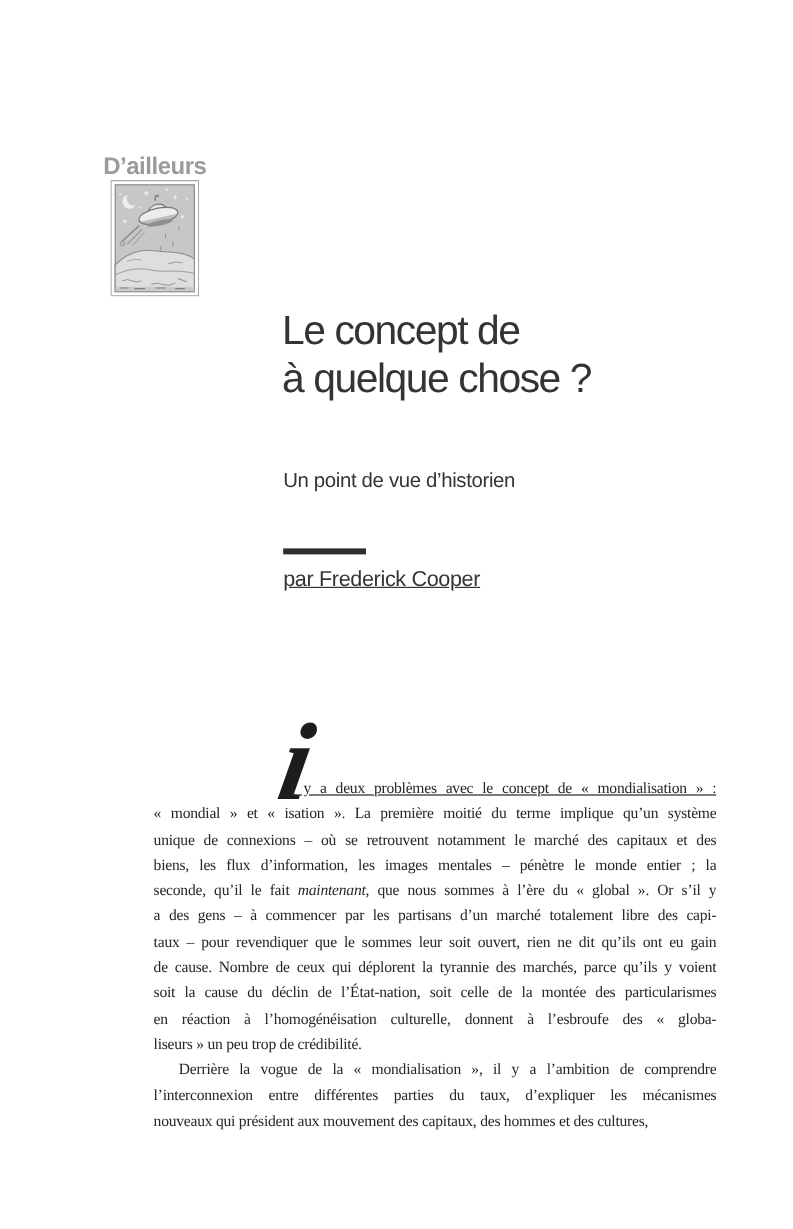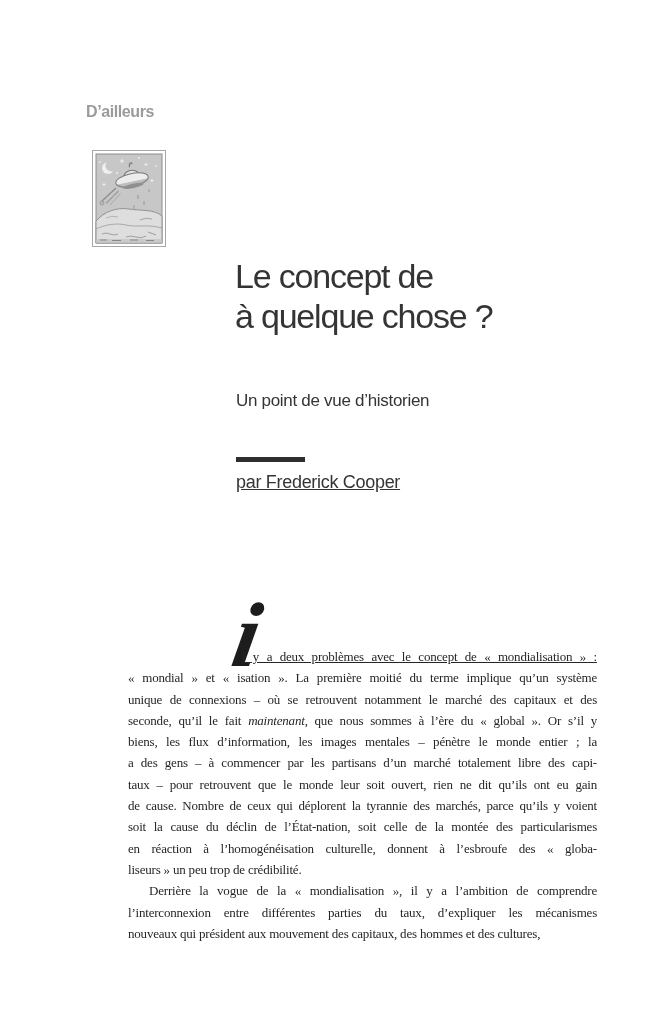--- a/index.html
+++ b/index.html
@@ -2,22 +2,22 @@
 <html lang="fr"><head>
 <meta charset="utf-8">
 <style>
   html,body{margin:0;padding:0;background:#fff;}
   .page{
     position:relative;width:661px;height:1024px;background:#ffffff;
     font-family:"Liberation Sans",sans-serif;overflow:hidden;
   }
   
   .kicker{
-    position:absolute;left:86px;top:103px;
-    font-size:16px;font-weight:bold;letter-spacing:-0.4px;color:#9b9b9b;
+    position:absolute;left:86px;top:128px;
+    font-size:20px;font-weight:bold;letter-spacing:-0.4px;color:#9b9b9b;
   }
   
   .vignette{position:absolute;left:92px;top:150px;width:74px;height:97px;}
   
   .title{
     position:absolute;left:235px;top:256px;width:400px;
     font-size:34px;line-height:40px;letter-spacing:-1.2px;
     color:#343434;font-weight:normal;
   }
   .subtitle{
@@ -118,24 +118,24 @@
 
   <div class="byline">par Frederick Cooper</div>
 
   <div class="dropcap">i</div>
 
   <div class="article">
       <div>
         <div class="line first-line"><span>l y a deux problèmes avec le concept de « mondialisation » :</span></div>
         <div class="line"><span>« mondial » et « isation ». La première moitié du terme implique qu’un système</span></div>
         <div class="line"><span>unique de connexions – où se retrouvent notamment le marché des capitaux et des</span></div>
+        <div class="line"><span>biens, les flux d’information, les images mentales – pénètre le monde entier ; la</span></div>
         <div class="line"><span>seconde, qu’il le fait </span><span class="it">maintenant</span><span>, que nous sommes à l’ère du « global ». Or s’il y</span></div>
-        <div class="line"><span>biens, les flux d’information, les images mentales – pénètre le monde entier ; la</span></div>
         <div class="line"><span>a des gens – à commencer par les partisans d’un marché totalement libre des capi-</span></div>
-        <div class="line"><span>taux – pour retrouvent que le monde leur soit ouvert, rien ne dit qu’ils ont eu gain</span></div>
+        <div class="line"><span>taux – pour revendiquer que le sommes leur soit ouvert, rien ne dit qu’ils ont eu gain</span></div>
         <div class="line"><span>de cause. Nombre de ceux qui déplorent la tyrannie des marchés, parce qu’ils y voient</span></div>
         <div class="line"><span>soit la cause du déclin de l’État-nation, soit celle de la montée des particularismes</span></div>
         <div class="line"><span>en réaction à l’homogénéisation culturelle, donnent à l’esbroufe des « globa-</span></div>
         <div class="line lastline"><span>liseurs » un peu trop de crédibilité.</span></div>
       </div>
       <div>
         <div class="line indent"><span>Derrière la vogue de la « mondialisation », il y a l’ambition de comprendre</span></div>
         <div class="line"><span>l’interconnexion entre différentes parties du taux, d’expliquer les mécanismes</span></div>
         <div class="line lastline"><span>nouveaux qui président aux mouvement des capitaux, des hommes et des cultures,</span></div>
       </div>

